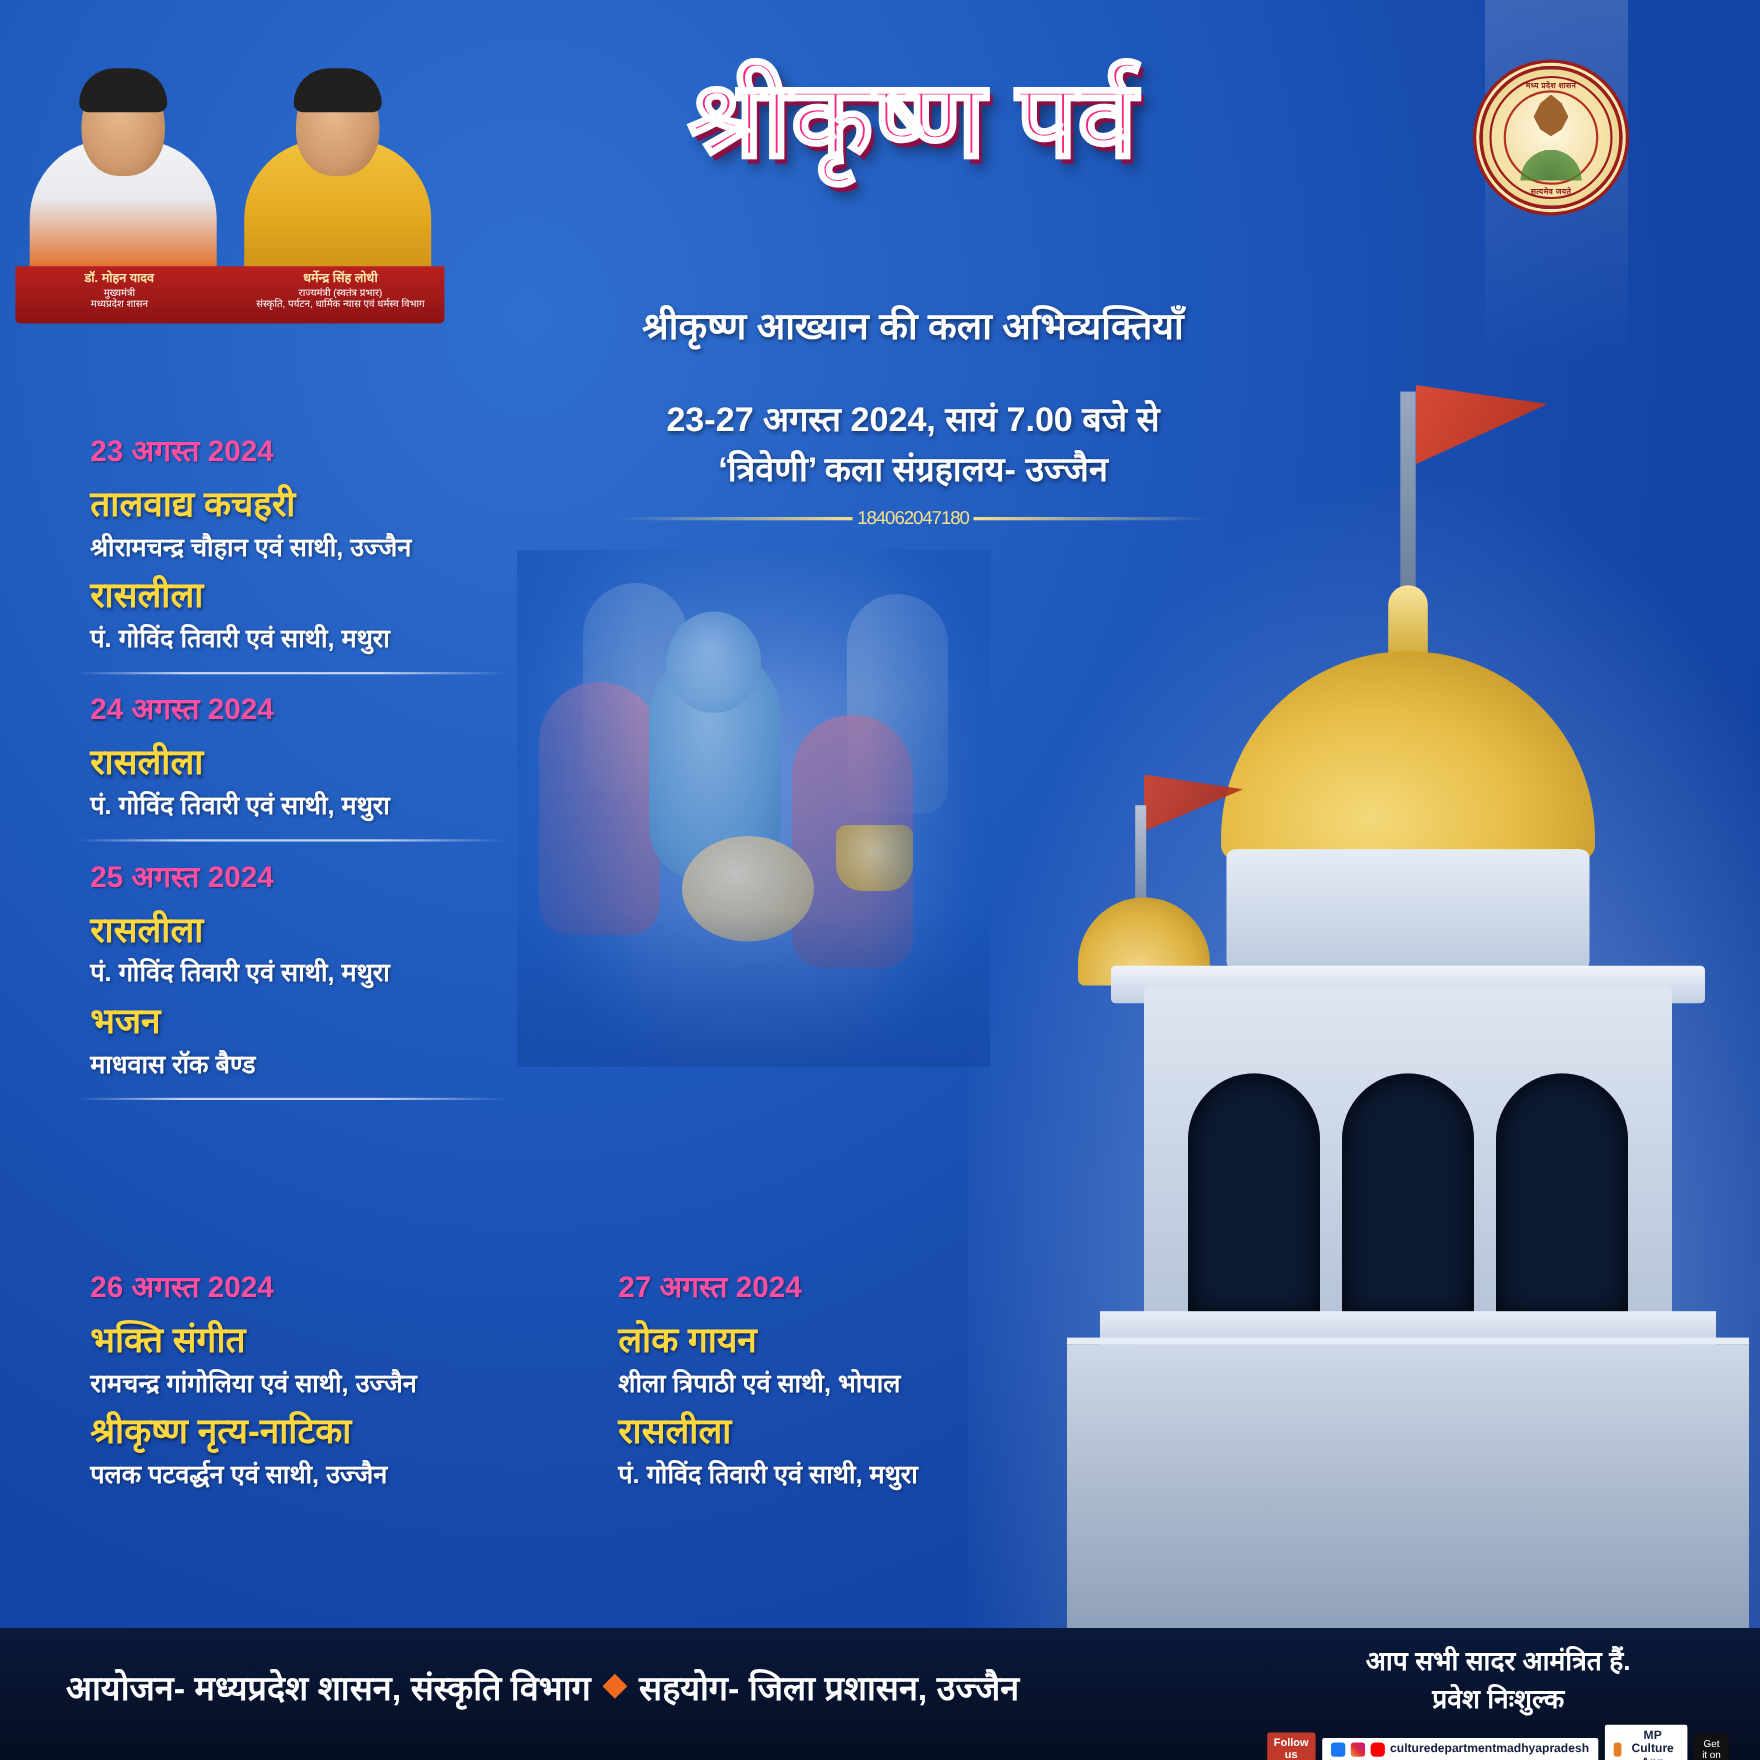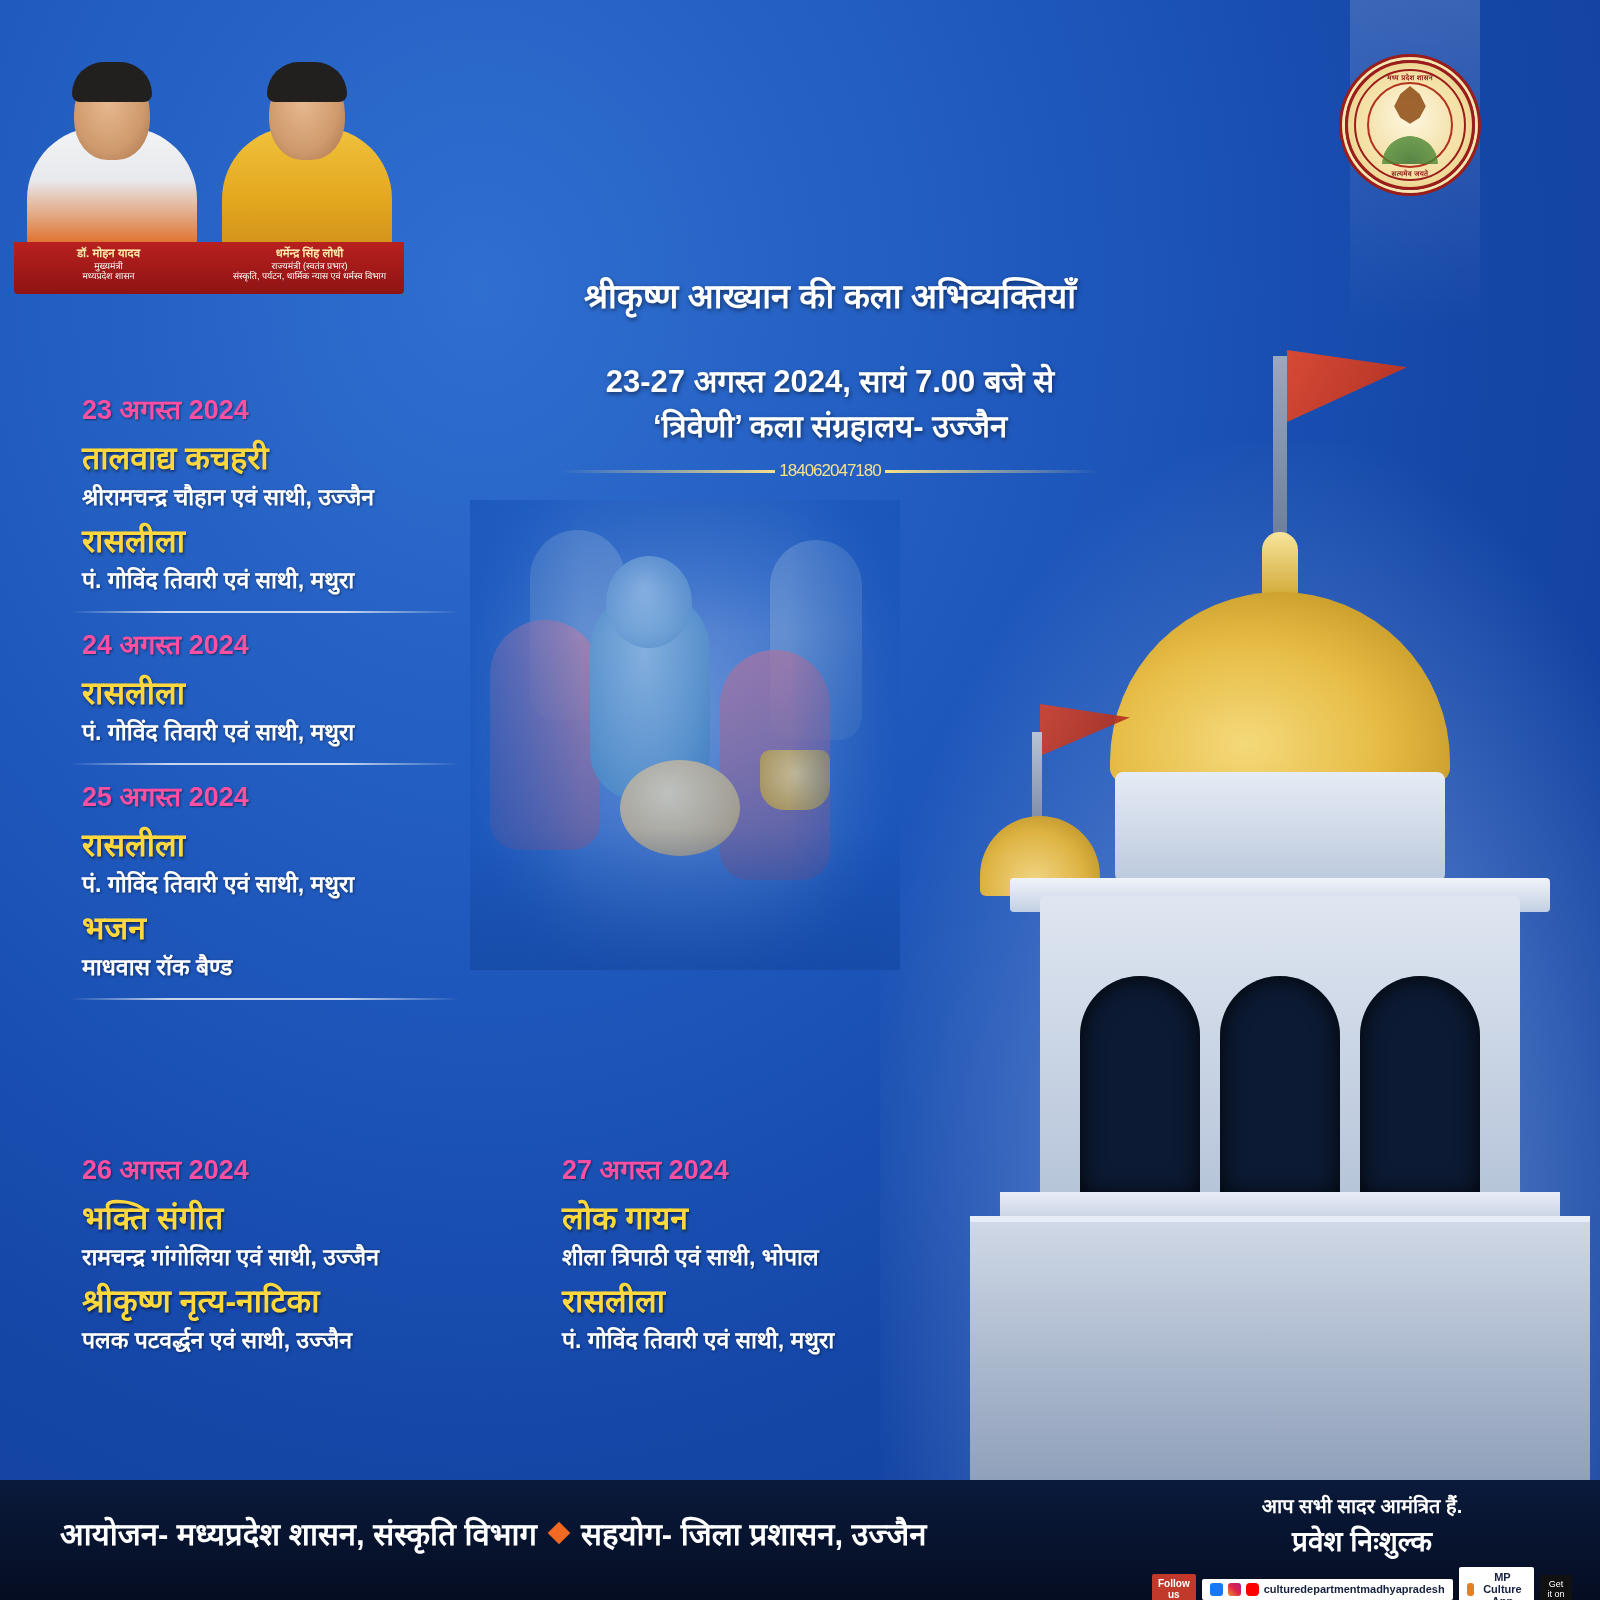--- a/index.html
+++ b/index.html
@@ -514,22 +514,22 @@
     transform: rotate(45deg);
   }
   .footer-right {
     position: absolute;
     right: 28px;
     top: 12px;
     width: 420px;
     text-align: center;
     color: #ffffff;
   }
-  .invite-1 { font-size: 20px; font-weight: 700; }
-  .invite-2 { font-size: 28px; font-weight: 700; margin-top: 2px; text-align: center; }
+  .invite-1 { font-size: 24px; font-weight: 700; }
+  .invite-2 { font-size: 24px; font-weight: 700; margin-top: 2px; text-align: center; }
   .social-row {
     margin-top: 8px;
     display: flex;
     align-items: center;
     justify-content: flex-end;
     gap: 6px;
   }
   .follow-chip {
     background: #c0392b;
     color: #fff;
@@ -650,20 +650,21 @@
   <div class="emblem">
     <div class="emb-outer"></div>
     <div class="emb-ring-text"></div>
     <div class="emb-inner"></div>
     <div class="emb-lion"></div>
     <div class="emb-banyan"></div>
     <div class="emb-top-text">मध्य प्रदेश शासन</div>
     <div class="emb-bottom-text">सत्यमेव जयते</div>
   </div>
 
+  <div class="title-main">श्रीकृष्ण पर्व</div>
   <div class="title-sub">श्रीकृष्ण आख्यान की कला अभिव्यक्तियाँ</div>
   <div class="title-when">
     <div>23-27 अगस्त 2024, सायं 7.00 बजे से</div>
     <div>‘त्रिवेणी’ कला संग्रहालय- उज्जैन</div>
   </div>
   <div class="divider">
     <div class="line"></div>
     <div class="scroll">184062047180</div>
     <div class="line r"></div>
   </div>

